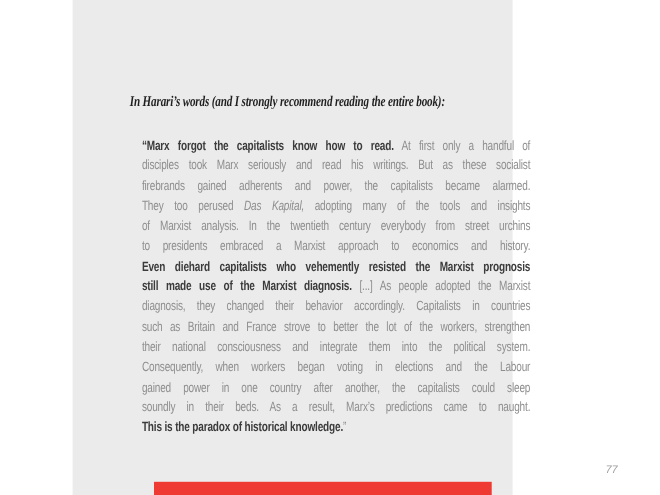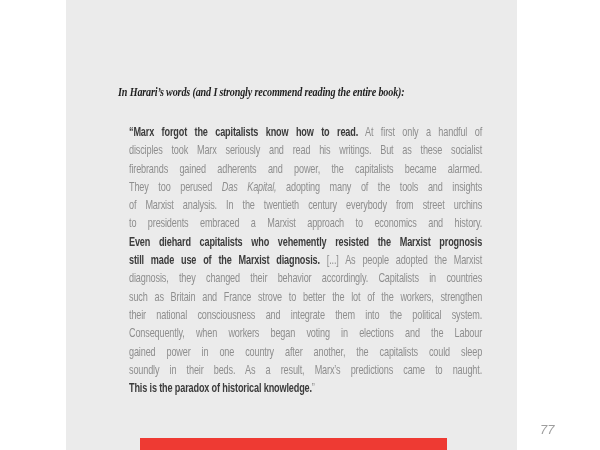--- a/index.html
+++ b/index.html
@@ -5,21 +5,21 @@
   html, body { margin: 0; padding: 0; }
   body {
     width: 600px; height: 450px;
     background: #ffffff;
     font-family: "Liberation Sans", sans-serif;
     overflow: hidden;
     position: relative;
   }
   .page { position: absolute; left: 0; top: 0; width: 600px; height: 450px; background: #ffffff; }
   .slide {
-    position: absolute; left: 66px; top: 0; width: 451px; height: 450px;
+    position: absolute; left: 66px; top: 0; width: 400px; height: 450px;
     background: #ebebeb;
   }
   .heading {
     position: absolute; left: 52px; top: 84px;
     margin: 0;
     font-family: "Liberation Serif", "DejaVu Serif", serif;
     font-weight: bold; font-style: italic;
     font-size: 13.5px; line-height: 16px;
     letter-spacing: -0.2px;
     color: #1f1f1f;
@@ -53,22 +53,22 @@
   .seg-bold   { font-weight: bold; color: #3b3b3b; }
   .seg-regular{ font-weight: normal; color: #8e8e8e; }
   .seg-italic { font-style: italic; color: #8e8e8e; }
   .redbar {
     position: absolute; left: 74px; top: 438px;
     width: 307px; height: 12px;
     background: #ee3a33;
   }
   .pagenum {
     position: absolute; left: 540px; top: 422px;
-    width: 32px; text-align: left;
-    font-size: 13px; font-style: italic;
+    width: 32px; text-align: center;
+    font-size: 10px; font-style: italic;
     color: #9e9e9e;
   }
 </style>
 </head>
 <body>
 
 <div class="page" style="background: rgb(255, 255, 255);">
   <div class="slide" style="background: rgb(235, 235, 235);">
     <h1 class="heading">In Harari’s words (and I strongly recommend reading the entire book):</h1>
     <div class="quote" id="quote">

